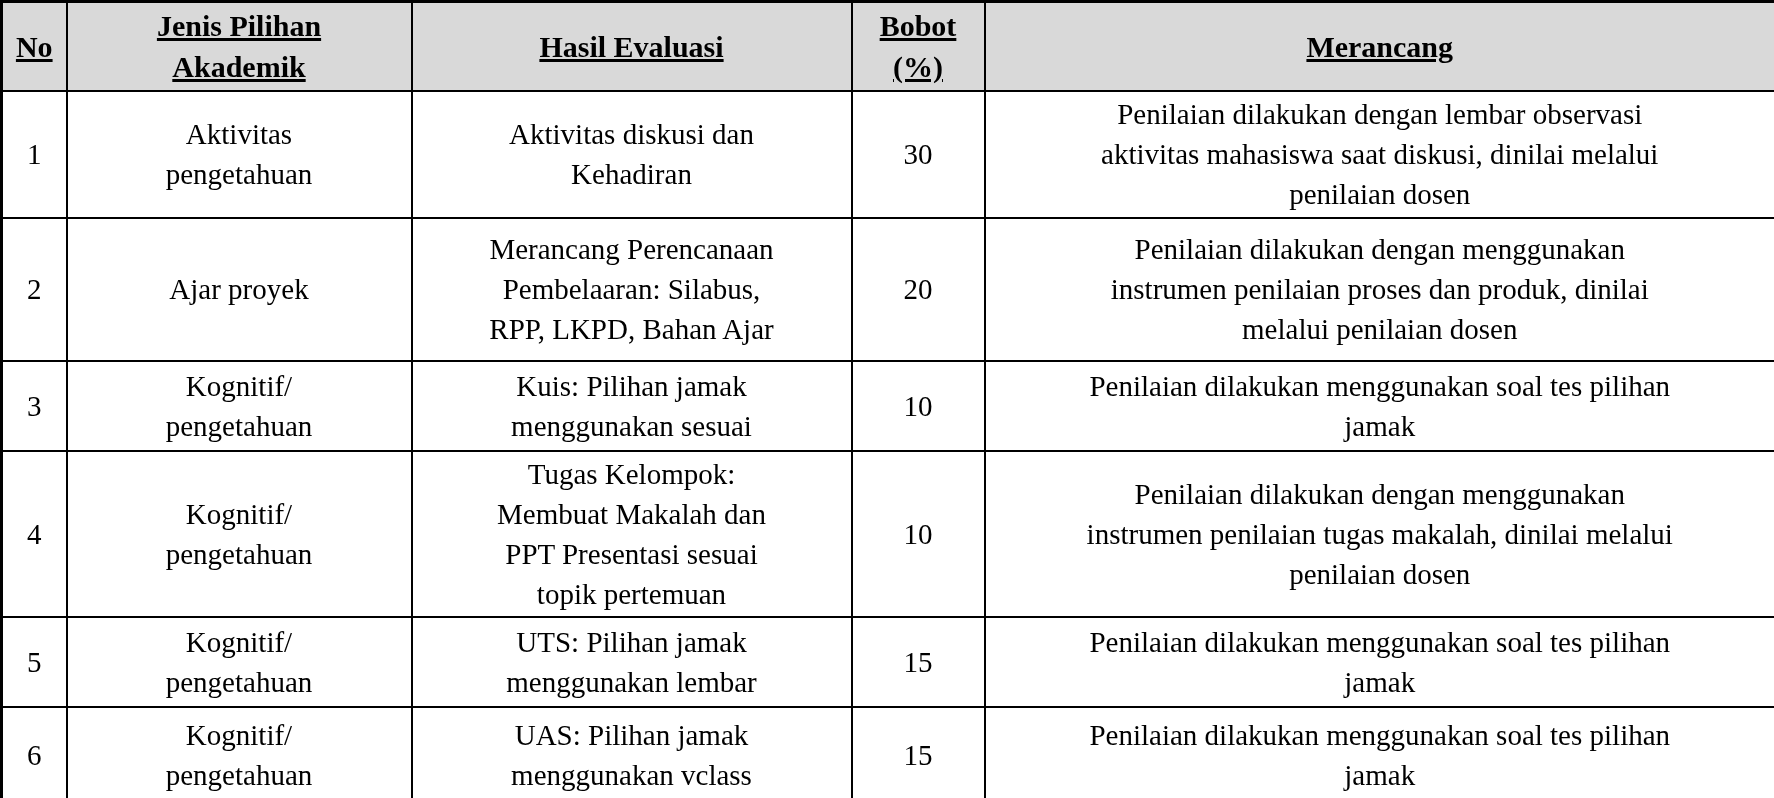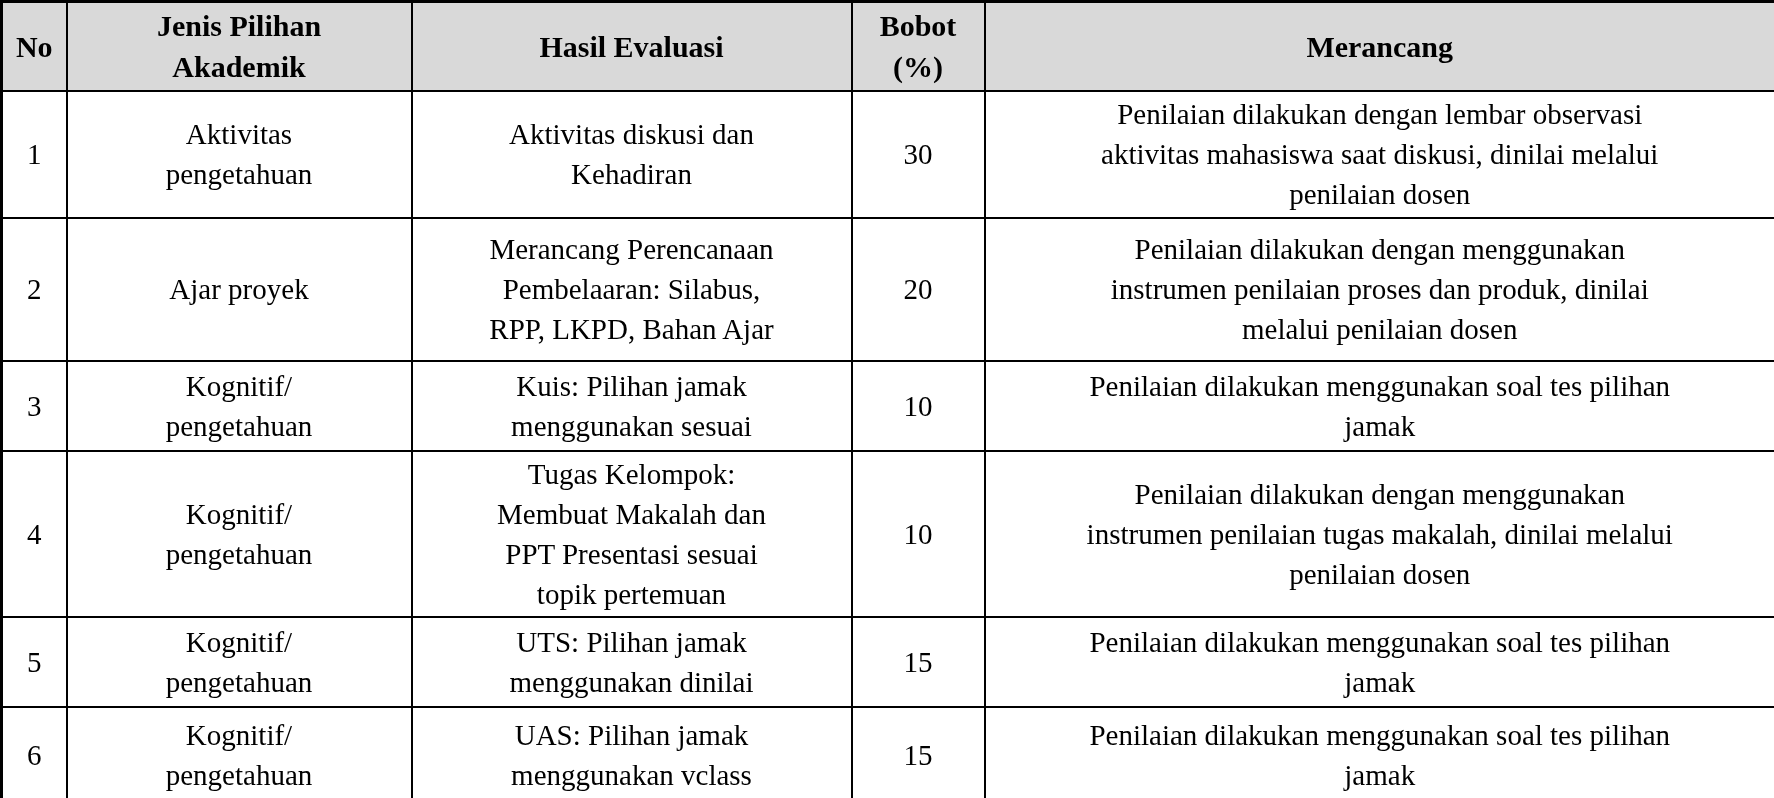--- a/index.html
+++ b/index.html
@@ -24,21 +24,21 @@
     font-size: 29px;
     line-height: 1.38;
   }
   table.eval-table { border: 3px solid #000000; }
   table.eval-table thead th {
     background: #d9d9d9;
     font-weight: bold;
     font-size: 30px;
   }
   
-  tr.hdr    { height: 86px; }
+  tr.hdr    { height: 86px; text-decoration: underline; }
   tr.row-0  { height: 127px; }
   tr.row-1  { height: 143px; }
   tr.row-2  { height: 90px; }
   tr.row-3  { height: 166px; }
   tr.row-4  { height: 90px; }
   tr.row-5  { height: 96px; }
 </style>
 </head>
 <body>
 
@@ -105,21 +105,21 @@
       <td>10</td>
       <td>Penilaian dilakukan dengan menggunakan
 instrumen penilaian tugas makalah, dinilai melalui
 penilaian dosen</td>
     </tr>
     <tr class="row-4">
       <td>5</td>
       <td>Kognitif/
 pengetahuan</td>
       <td>UTS: Pilihan jamak
-menggunakan dinilai</td>
+menggunakan lembar</td>
       <td>15</td>
       <td>Penilaian dilakukan menggunakan soal tes pilihan
 jamak</td>
     </tr>
     <tr class="row-5">
       <td>6</td>
       <td>Kognitif/
 pengetahuan</td>
       <td>UAS: Pilihan jamak
 menggunakan vclass</td>

